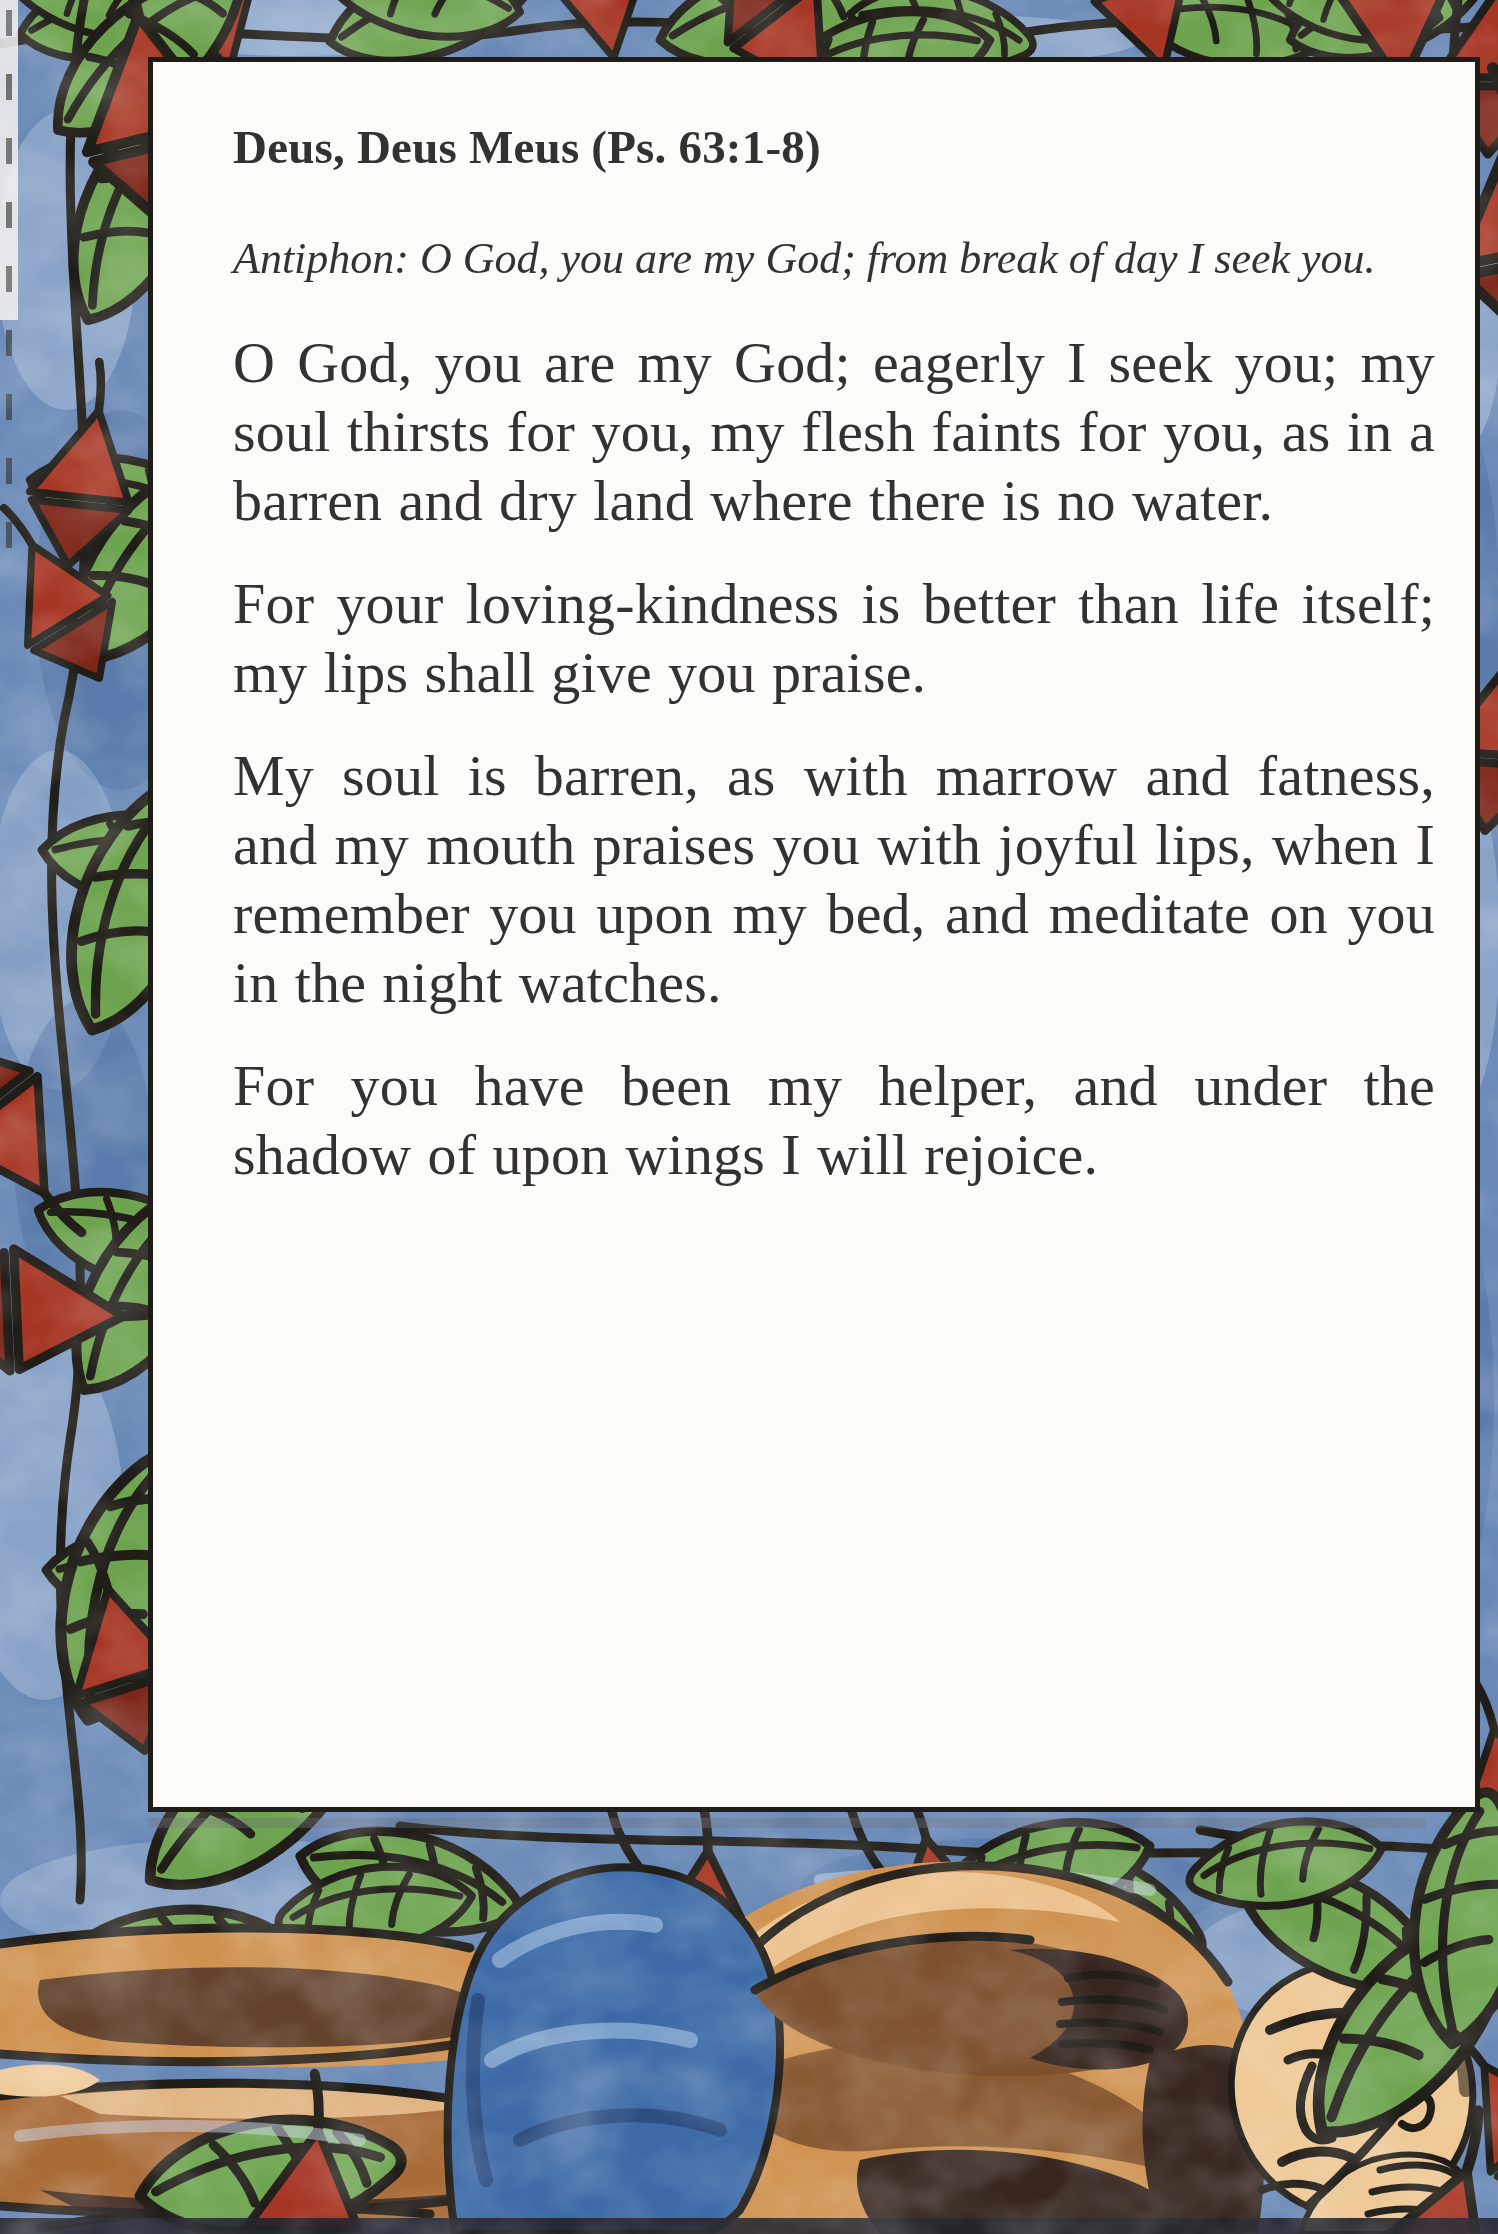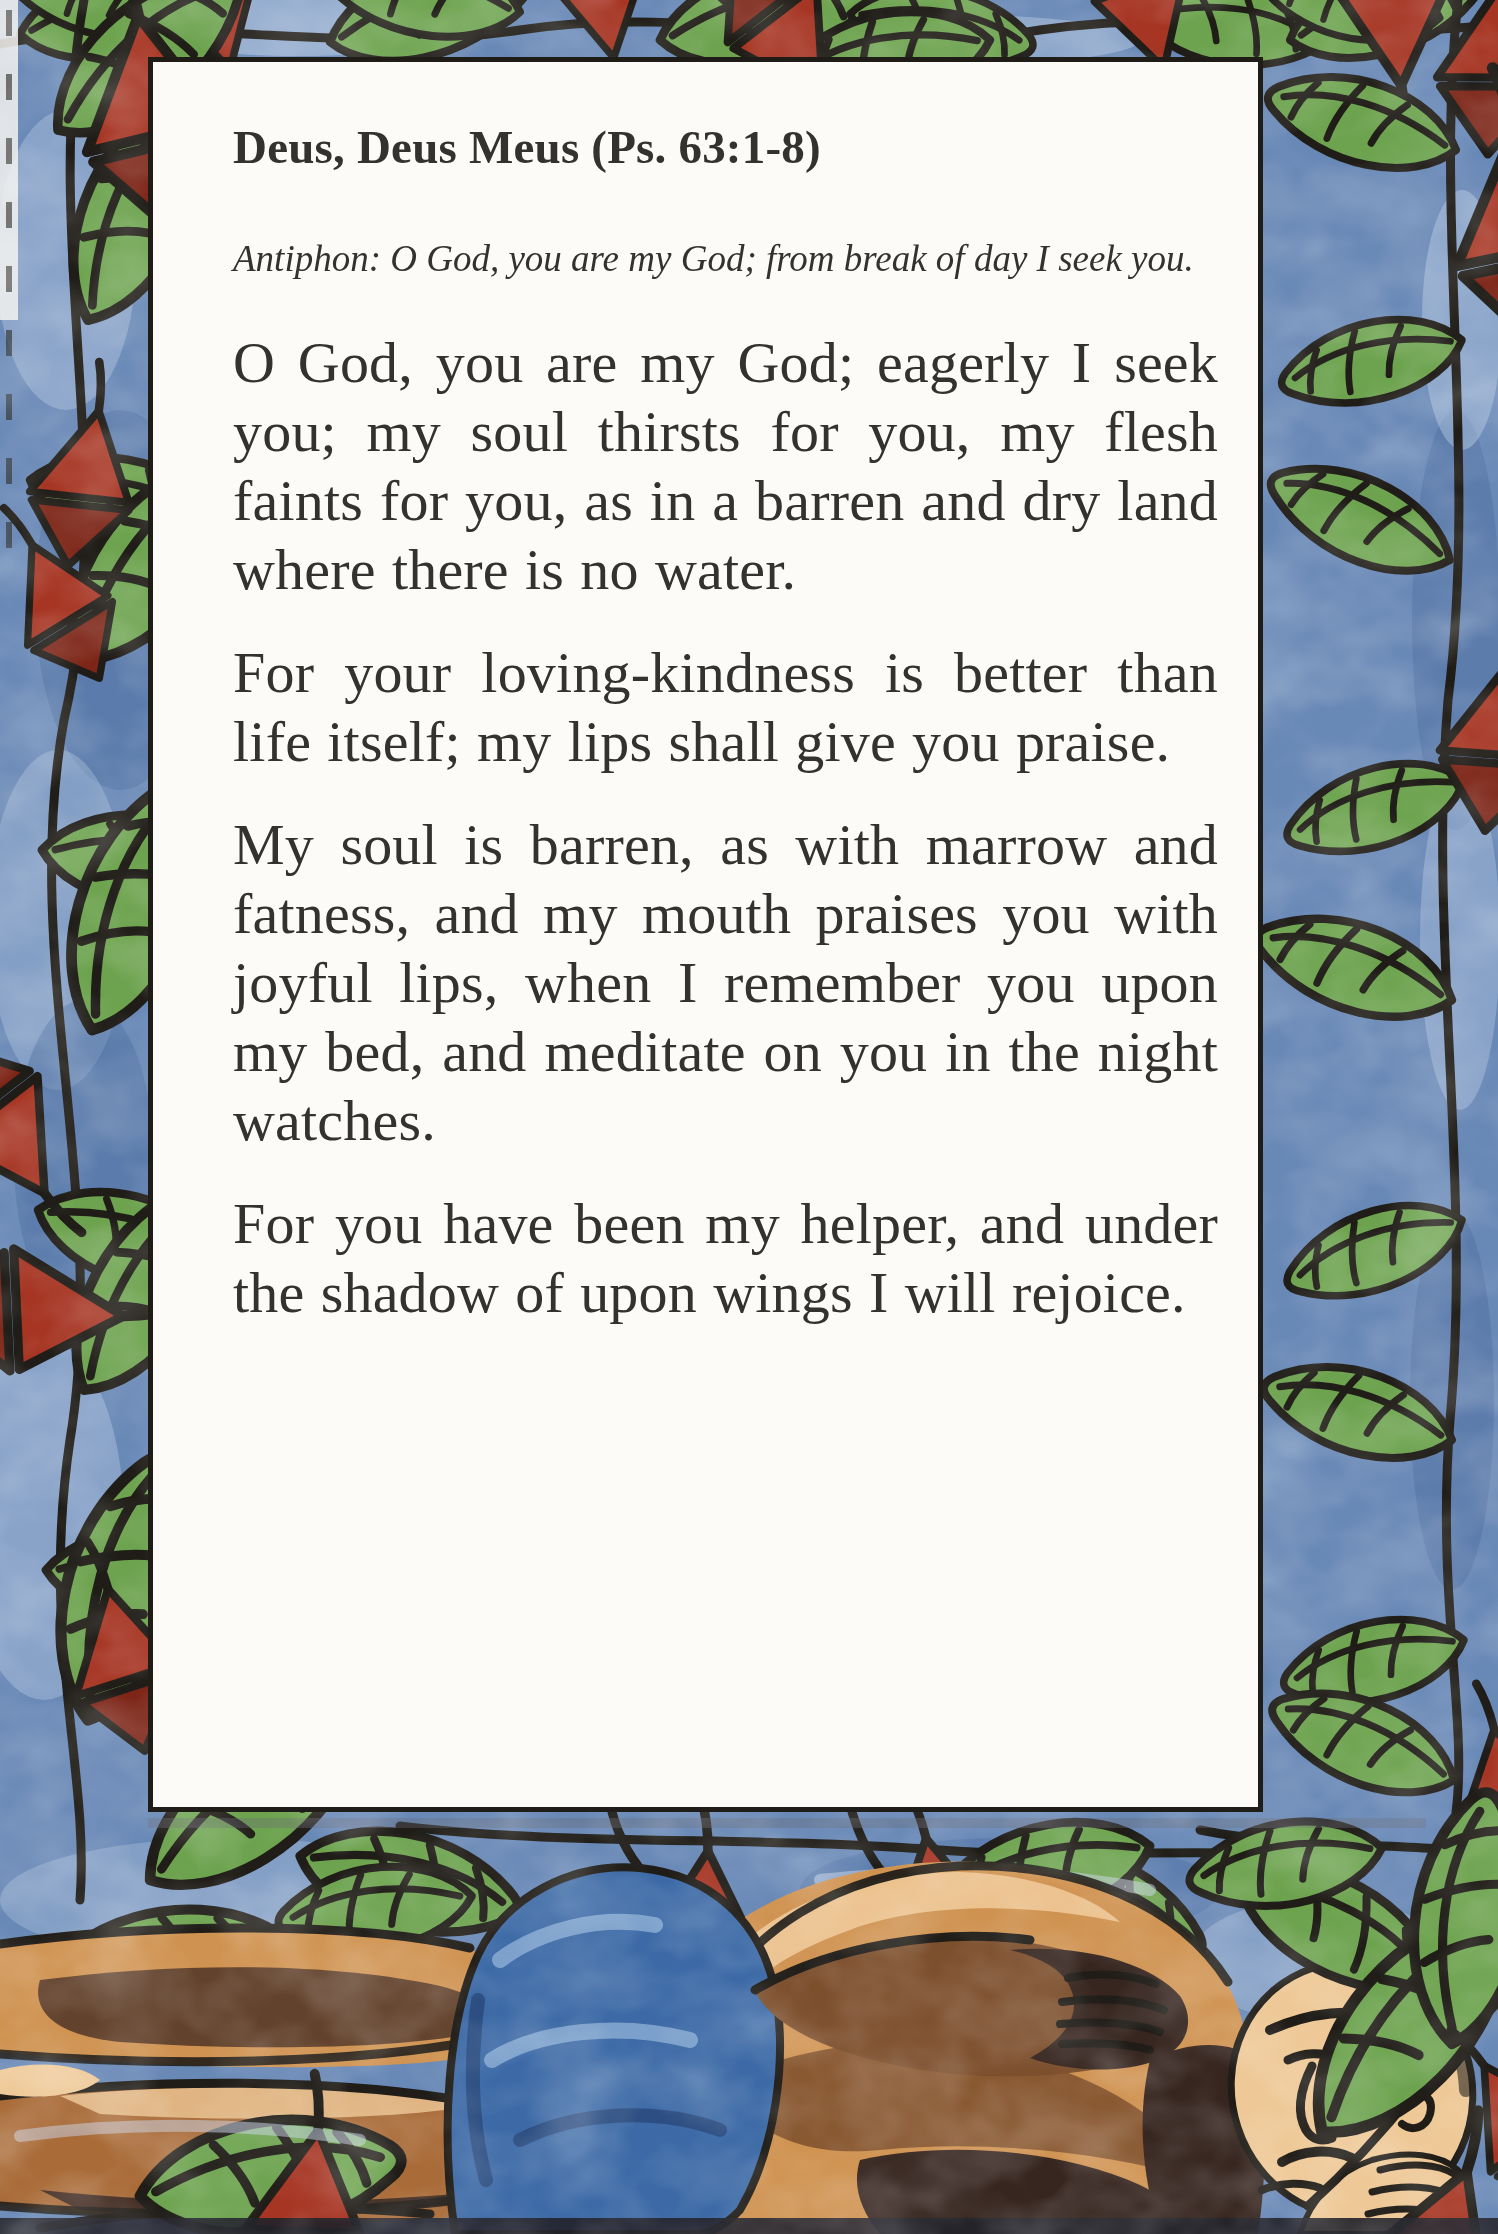--- a/index.html
+++ b/index.html
@@ -25,26 +25,26 @@
   .bg-dark{fill:var(--bg-dark);}
   .bg-streak{fill:none;stroke:#c9d6ea;stroke-width:12;stroke-linecap:round;opacity:.5;}
   .outline-line{fill:none;stroke:var(--outline);stroke-linecap:round;}
   .f-skin-light{fill:var(--skin-light);} .f-skin-tan{fill:var(--skin-tan);}
   .f-skin-mid{fill:var(--skin-mid);} .f-skin-brown{fill:var(--skin-brown);}
   .f-skin-dark{fill:var(--skin-dark);} .f-skin-deep{fill:var(--skin-deep);}
   .f-garment{fill:var(--garment-blue);}
   .fold-light{fill:none;stroke:var(--garment-blue-light);stroke-width:16;stroke-linecap:round;opacity:.9;}
   .fold-dark{fill:none;stroke:var(--garment-blue-dark);stroke-width:14;stroke-linecap:round;opacity:.9;}
   
-  .panel{position:absolute;left:148px;top:57px;width:1115px;height:1755px;
+  .panel{position:absolute;left:148px;top:57px;width:1332px;height:1755px;
          box-sizing:border-box;background:var(--panel-bg);
          border:5px solid var(--outline);
          padding:58px 40px 0 80px;color:var(--text);}
   .panel h1{margin:0 0 52px 0;font-size:47px;font-weight:700;letter-spacing:.2px;}
-  .antiphon{margin:0 0 36px 0;font-style:italic;font-size:37px;line-height:66px;}
+  .antiphon{margin:0 0 36px 0;font-style:italic;font-size:44px;line-height:66px;}
   .verse{margin:34px 0 0 0;font-size:58px;line-height:69px;
          text-align:justify;text-justify:inter-word;letter-spacing:.2px;word-spacing:1.5px;}
 </style>
 </head>
 <body>
 
 <div class="page">
 
   <svg class="art" viewBox="0 0 1498 2234" aria-hidden="true">
     <defs>

